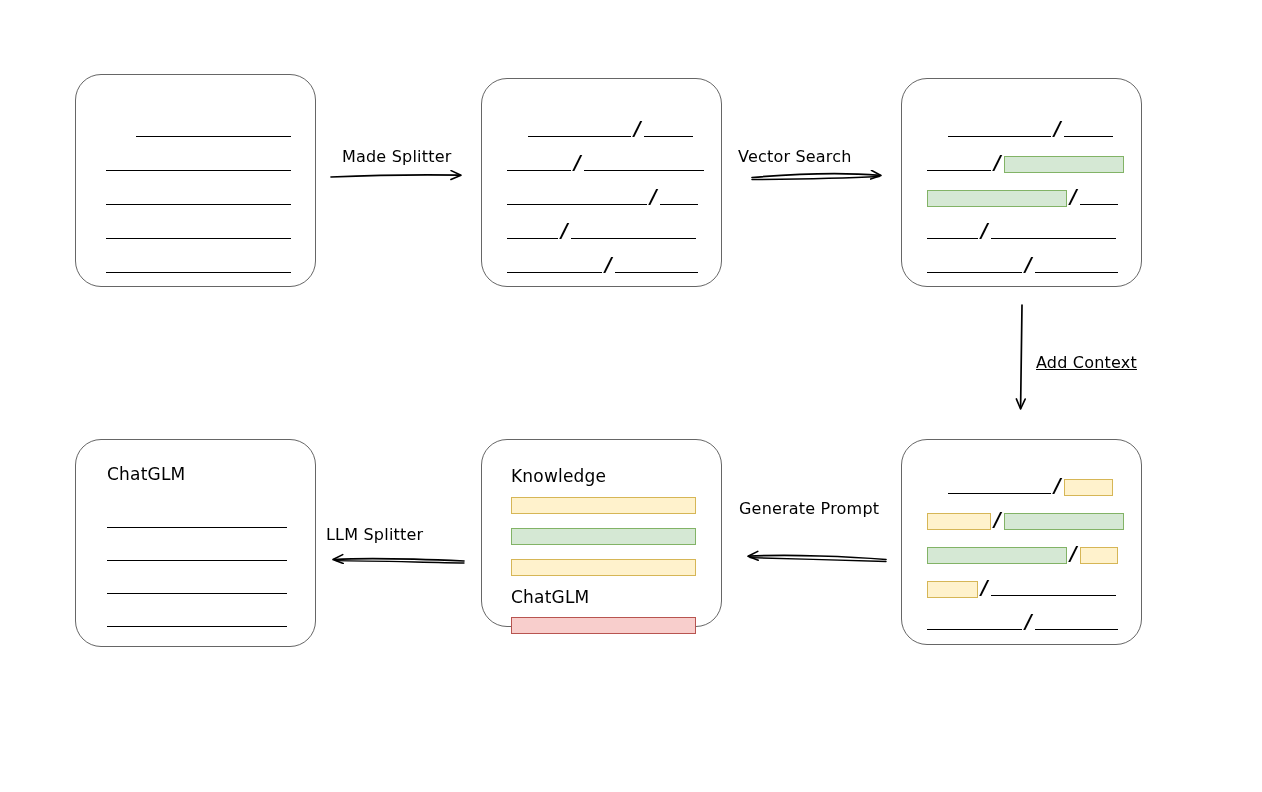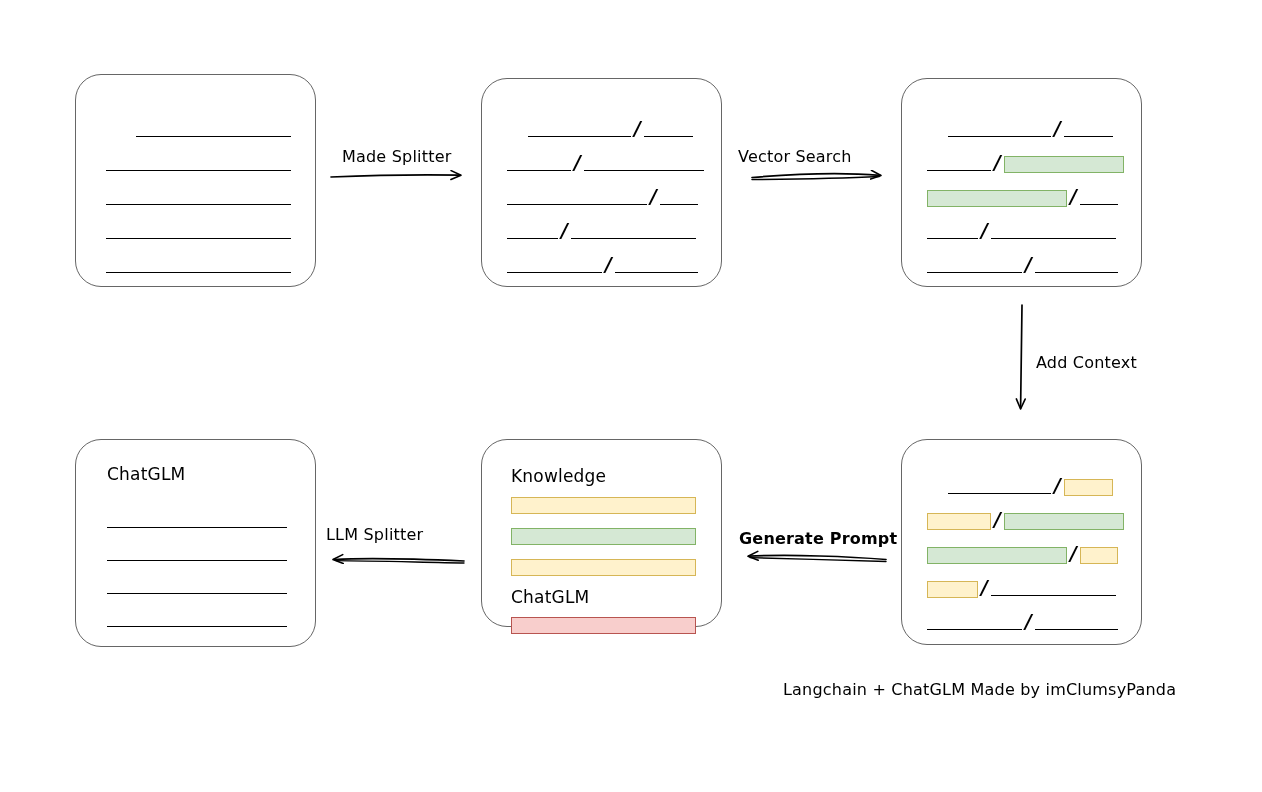--- a/index.html
+++ b/index.html
@@ -158,23 +158,23 @@
     <g>
       <path d="M464,561 C430,559.5 370,557.5 334,559.5" fill="none" stroke="#000" stroke-width="1.7" stroke-linecap="round" marker-end="url(#ah-l)"></path>
       <path d="M464,563 C430,562.5 372,560.8 336,560.6" fill="none" stroke="#000" stroke-width="1.4" stroke-linecap="round"></path>
     </g>
   </svg>
 
   <div class="arrow-label" style="left:342px; top:147px;">Made Splitter</div>
 
   <div class="arrow-label" style="left:722px; top:147px;margin-left:16px;">Vector Search</div>
 
-  <div class="arrow-label" style="left:1036px; top:353px;">Add Context</div>
-
-  <div class="arrow-label" style="left:739px; top:529px;font-weight:bold;">Generate Prompt</div>
+  <div class="arrow-label" style="left:1036px; top:353px;text-decoration:underline;">Add Context</div>
+
+  <div class="arrow-label" style="left:739px; top:499px;">Generate Prompt</div>
 
   <div class="arrow-label" style="left:326px; top:525px;">LLM Splitter</div>
 
   <div class="card" style="left:75px; top:74px; width:241px; height:213px;">
     <div class="rows">
         <div class="row" style="top: 46px; left: 60px;">
           <span class="seg line" style="width: 155px;"></span>
         </div>
         <div class="row" style="top: 80px; left: 30px;">
           <span class="seg line" style="width: 185px;"></span>
@@ -304,15 +304,14 @@
           <span class="seg line" style="width: 125px;"></span>
         </div>
         <div class="row" style="top: 174px; left: 25px;">
           <span class="seg line" style="width: 95px;"></span>
           <span class="slash">/</span>
           <span class="seg line" style="width: 83px;"></span>
         </div>
       </div>
   </div>
 
-  <div class="footer" style="left:783px; top:680px;">Langchain + ChatGLM Made by imClumsyPanda</div>
 
 </div>
 
 </body></html>

